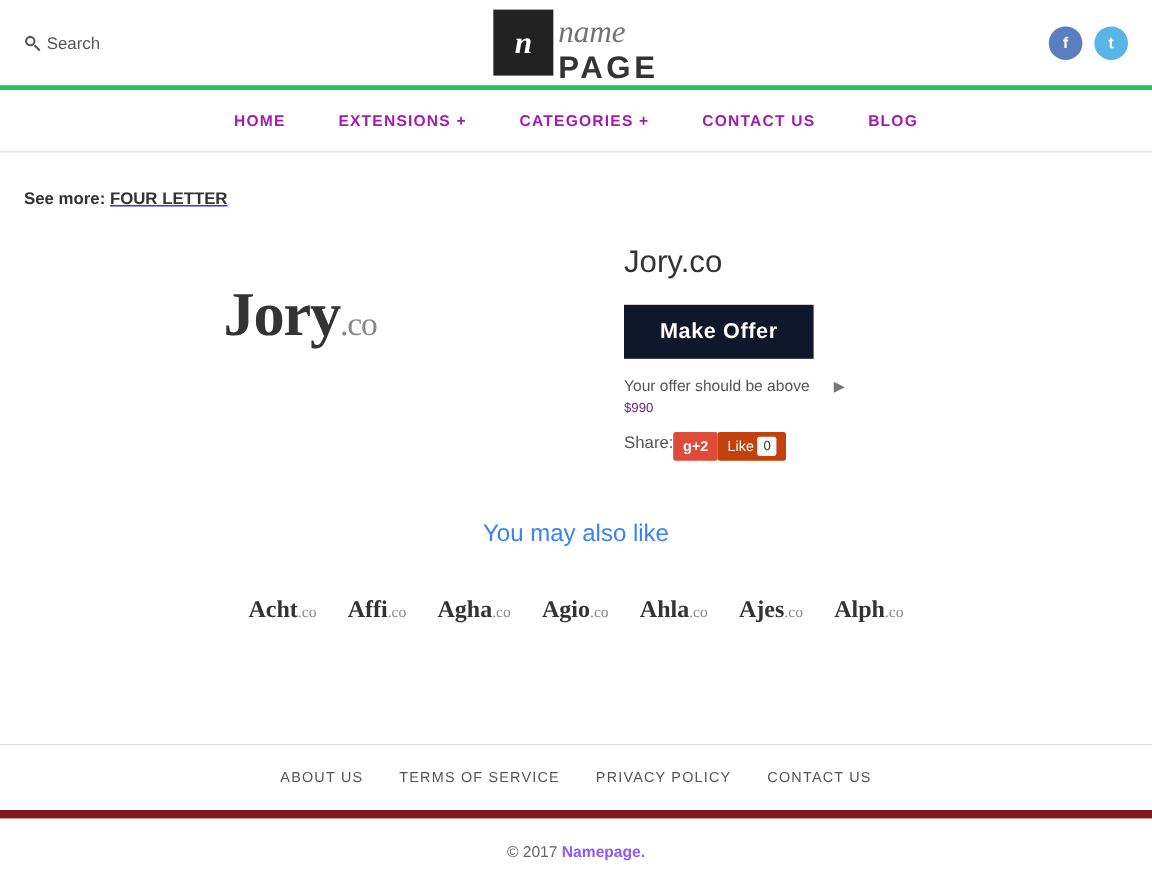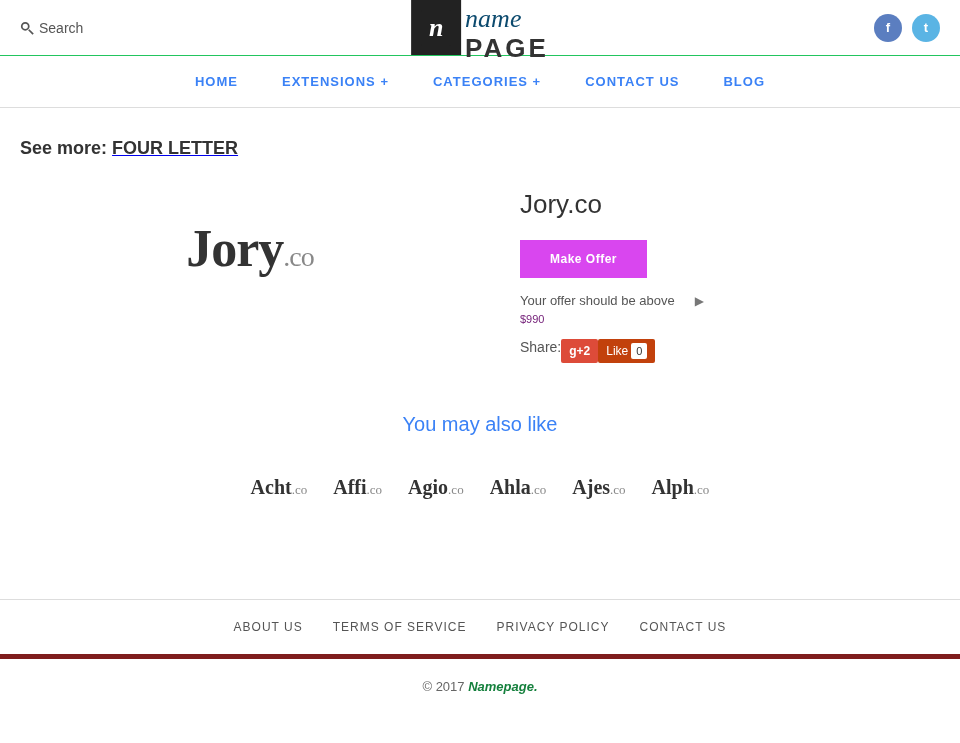--- a/index.html
+++ b/index.html
@@ -4,22 +4,22 @@
   <style>
     * { margin: 0; padding: 0; box-sizing: border-box; }
     body { font-family: Arial, sans-serif; background: #fff; color: #333; font-size: 14px; }
 
     
     .header {
       display: flex;
       align-items: center;
       justify-content: space-between;
       padding: 10px 20px;
-      border-bottom: 1px solid #22c55e;
-      height: 56px;
+      border-bottom: 4px solid #22c55e;
+      height: 75px;
       gap: 32px;
     }
     .header-search {
       display: flex;
       align-items: center;
       gap: 5px;
       color: #555;
       cursor: pointer;
       font-size: 14px;
     }
@@ -54,21 +54,21 @@
     }
     .logo-text {
       display: flex;
       flex-direction: column;
       line-height: 1.1;
     }
     .logo-text .name-part {
       font-size: 26px;
       font-style: italic;
       font-weight: normal;
-      color: #0c4a6e;
+      color: #737373;
       font-family: Georgia, serif;
       margin-top: 13px;
     }
     .logo-text .page-part {
       font-size: 26px;
       font-weight: bold;
       color: #333;
       letter-spacing: 3px;
       text-transform: uppercase;
     }
@@ -96,35 +96,35 @@
     .nav {
       border-bottom: 1px solid #ddd;
       display: flex;
       justify-content: center;
       padding: 0;
     }
     .nav a {
       display: inline-block;
       padding: 18px 22px;
       text-decoration: none;
-      color: #3b82f6;
+      color: #a21caf;
       font-size: 13px;
       letter-spacing: 1px;
       font-weight: 600;
       text-transform: uppercase;
     }
 
     
     .main-content {
       max-width: 960px;
       margin: 0 auto;
       padding: 30px 20px;
     }
     .see-more {
-      font-size: 18px;
+      font-size: 14px;
       color: #555;
       margin-bottom: 20px;
     }
     .see-more span {
       font-weight: bold;
       color: #333;
     }
 
     .domain-display-area {
       display: flex;
@@ -157,25 +157,25 @@
       flex: 1;
       padding-top: 10px;
     }
     .domain-title {
       font-size: 26px;
       color: #333;
       margin-bottom: 20px;
       font-weight: normal;
     }
     .make-offer-btn {
-      background: #d946ef;
+      background: #0f172a;
       color: #fff;
       border: none;
       padding: 12px 30px;
-      font-size: 12px;
+      font-size: 18px;
       cursor: pointer;
       font-weight: 600;
       letter-spacing: 0.5px;
       margin-bottom: 15px;
     }
     .offer-hint {
       font-size: 13px;
       color: #555;
       margin-bottom: 5px;
       display: flex;
@@ -270,40 +270,39 @@
     
     footer {
       border-top: 1px solid #ddd;
       margin-top: 60px;
     }
     .footer-nav {
       display: flex;
       justify-content: center;
       gap: 30px;
       padding: 20px;
-      border-bottom: 5px solid #7f1d1d;
+      border-bottom: 7px solid #7f1d1d;
     }
     .footer-nav a {
       text-decoration: none;
       color: #555;
       font-size: 12px;
       letter-spacing: 1px;
       text-transform: uppercase;
     }
     .footer-copyright {
       text-align: center;
       padding: 20px;
       font-size: 13px;
       color: #666;
     }
     .footer-copyright a {
-      color: #15803d;
+      color: #8b5cf6;
       text-decoration: none;
       font-weight: bold;
-      font-style: italic;
     }
   </style>
 </head>
 <body>
 
 <header class="header">
   <div class="header-search">
     <svg class="search-icon-svg" viewBox="0 0 16 16">
       <circle cx="6" cy="6" r="4"></circle>
       <line x1="10" y1="10" x2="15" y2="15"></line>
@@ -377,20 +376,21 @@
       </div>
     </div>
   </div>
 
   <div class="also-like-section">
     <div class="also-like-title">You may also like</div>
     <div class="domain-cards">
 
         <div class="domain-card"><span>Acht</span><span class="ext">.co</span></div>
         <div class="domain-card"><span>Affi</span><span class="ext">.co</span></div>
+        <div class="domain-card"><span>Agha</span><span class="ext">.co</span></div>
         <div class="domain-card"><span>Agio</span><span class="ext">.co</span></div>
         <div class="domain-card"><span>Ahla</span><span class="ext">.co</span></div>
         <div class="domain-card"><span>Ajes</span><span class="ext">.co</span></div>
         <div class="domain-card"><span>Alph</span><span class="ext">.co</span></div>
       </div>
   </div>
 
 </div>
 
 <footer>

